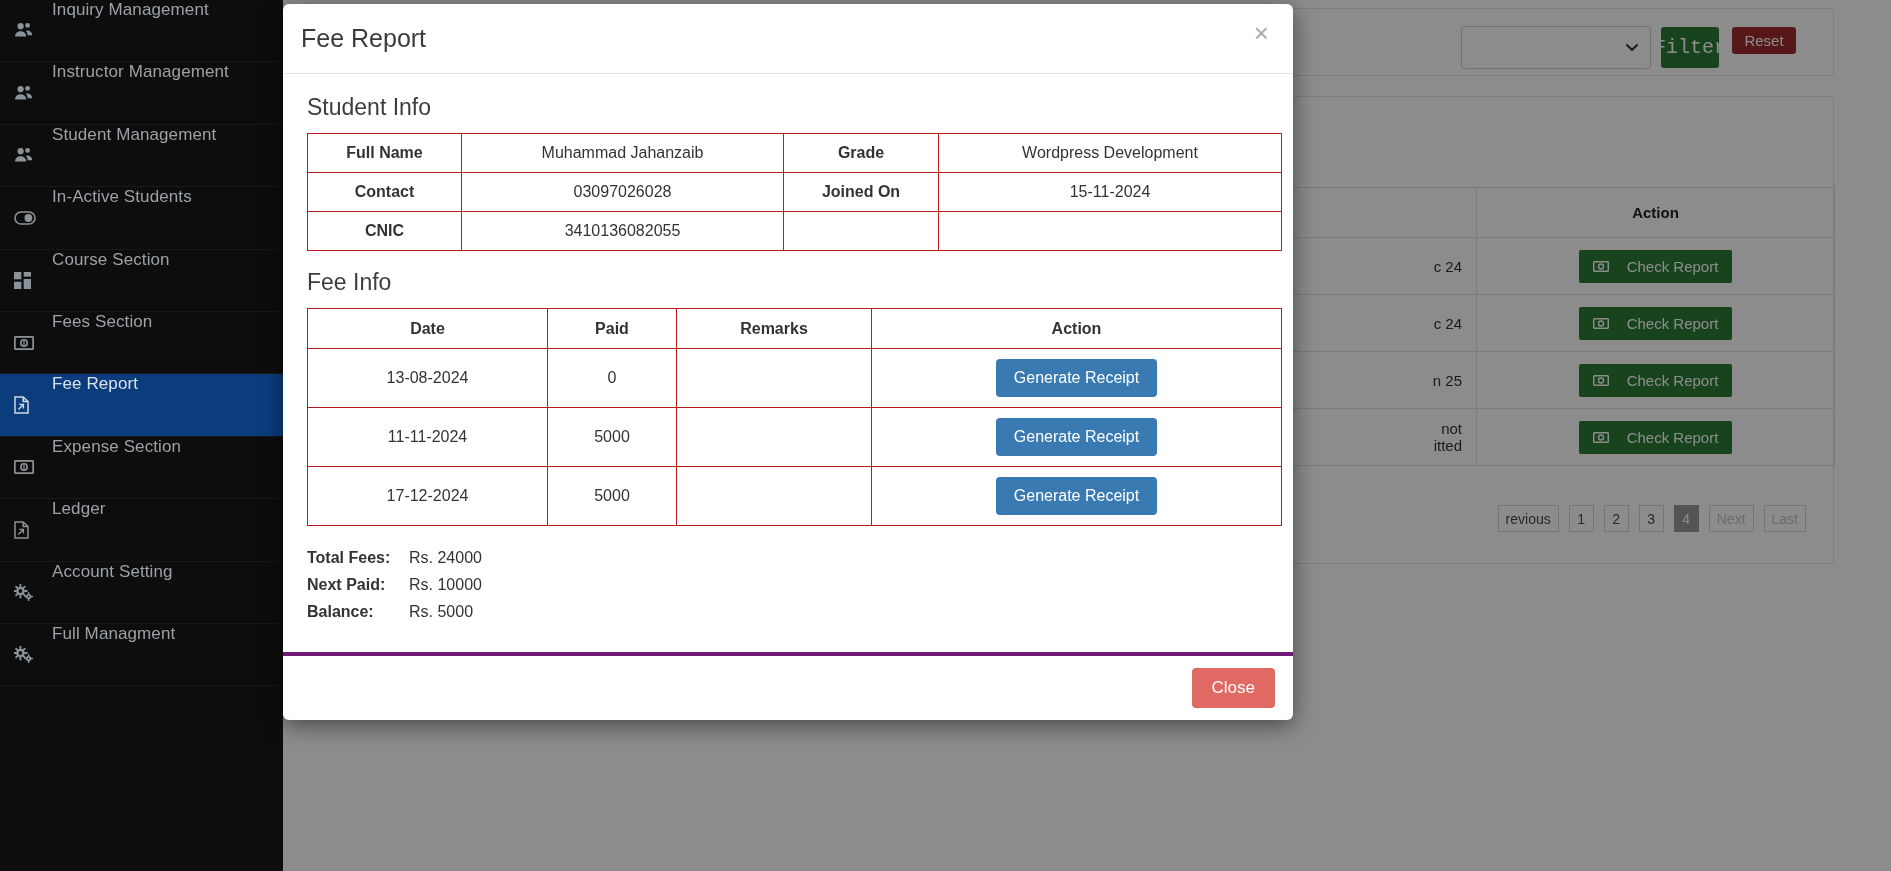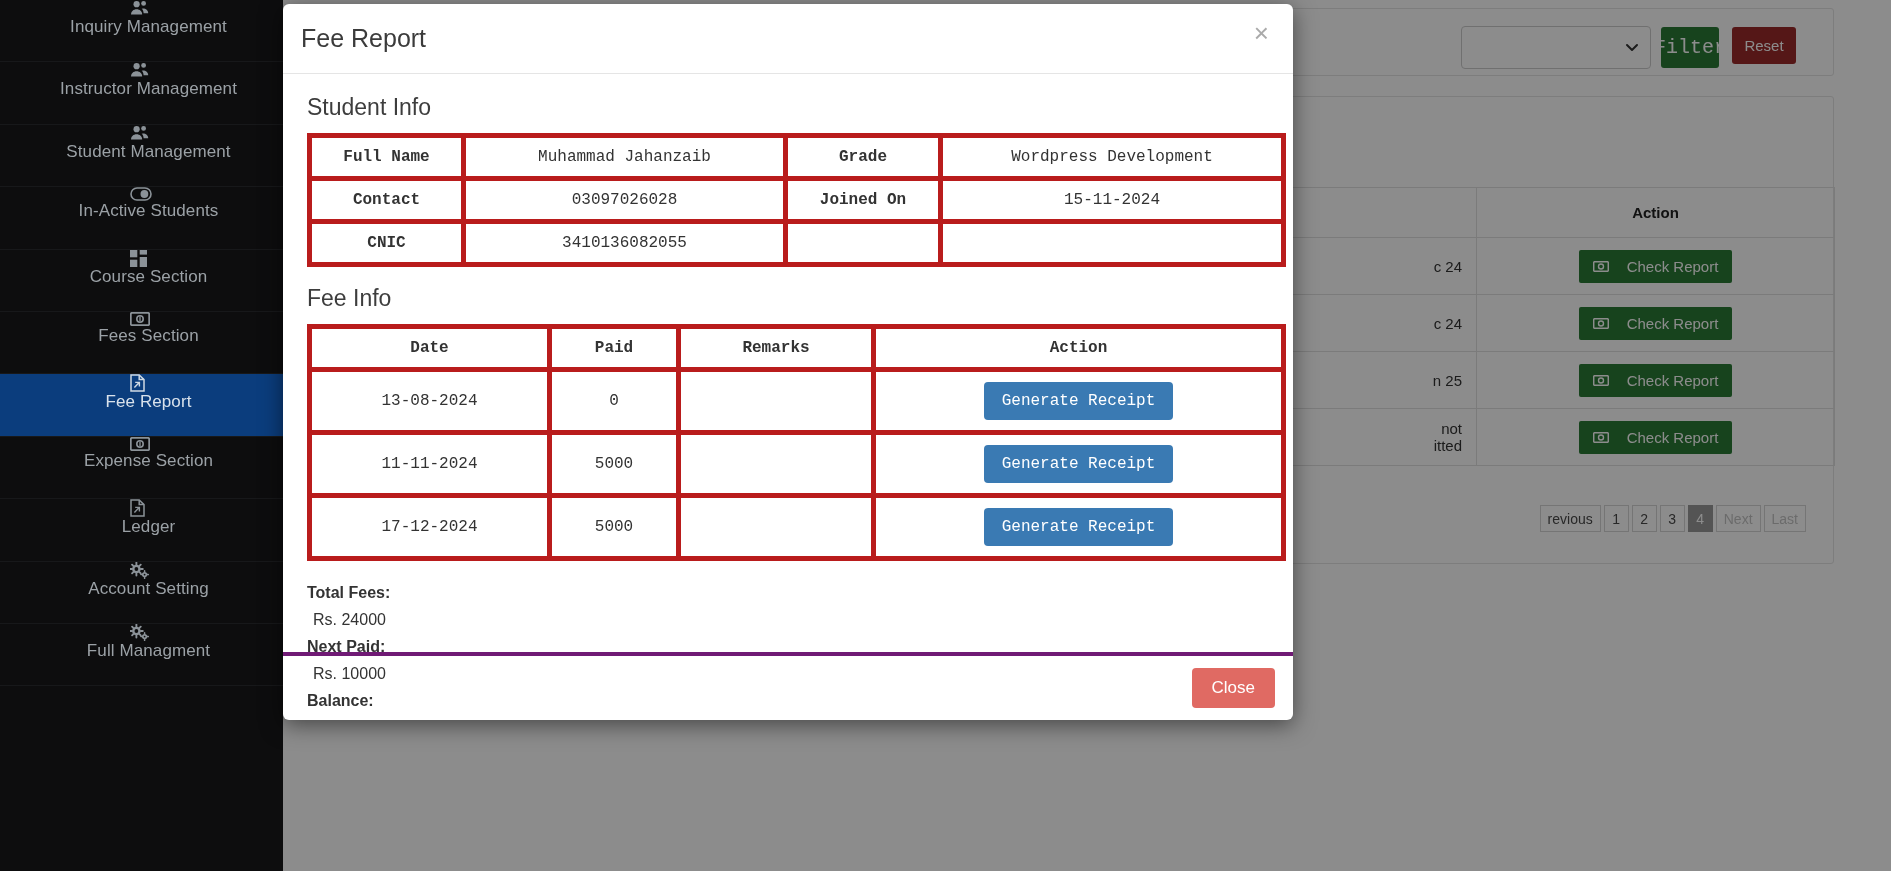--- a/index.html
+++ b/index.html
@@ -16,29 +16,28 @@
 
   
   .sidebar {
     position: absolute; left: 0; top: 0;
     width: 283px; height: 871px;
     background: #0d0d0e;
     z-index: 1;
   }
   .side-item {
     position: relative;
-    display: flex; align-items: center;
+    display: flex; 
     height: 62.4px;
     padding-left: 14px;
     color: #9ba1a6;
     font-size: 17px;
     letter-spacing: .1px;
     border-bottom: 1px solid #17181a;
     white-space: nowrap;
-    flex-direction: column;
   }
   .side-item.active { background: #0b3d7d; color: #d9e2ec; }
   .side-ico {
     width: 30px; min-width:30px;
     display:inline-flex; align-items:center; justify-content:flex-start;
     color:#8b9298; margin-right: 8px;
   }
   .side-item.active .side-ico { color:#cfd9e4; }
   .side-ico svg { display:block; }
 
@@ -68,21 +67,21 @@
   .btn-filter {
     position:absolute; right:114px; top:18px;
     width:58px; height:41px;
     background:#2a7a35; color:#fff;
     border:none; border-radius:3px;
     font-size:20px; font-family:Liberation Mono, monospace;
     display:flex; align-items:center; justify-content:center;
   }
   .btn-reset {
     position:absolute; right:37px; top:18px;
-    width:64px; height:37px;
+    width:64px; height:27px;
     background:#9c2b2b; color:#fff;
     border:none; border-radius:3px;
     font-size:15px; font-family:inherit;
     display:flex; align-items:center; justify-content:center;
   }
 
   .bg-card {
     position:absolute; left:21px; top:96px;
     width:1530px; height:468px;
     border:1px solid #e3e3e3; border-radius:3px;
@@ -100,21 +99,21 @@
   }
   .sortico { display:inline-block; margin-left:8px; color:#9a9a9a; font-size:11px; line-height:9px; vertical-align:middle;}
   .btn-check {
     display:inline-flex; align-items:center; justify-content:center; gap:18px;
     background:#2a7a35; color:#fff;
     padding:8px 14px; font-size:15px; border:none; border-radius:2px;
     white-space:nowrap;
   }
   .bg-pager {
     position:absolute; right:27px; top:408px;
-    display:flex; gap:3px; align-items:center;
+    display:flex; gap:10px; align-items:center;
   }
   .pg {
     min-width:25px; height:27px;
     border:1px solid #d5d5d5; background:#fff;
     font-size:14px; color:#4a4a4a;
     display:flex; align-items:center; justify-content:center;
     padding:0 7px;
   }
   .pg.active { background:#9a9a9a; color:#fff; border-color:#9a9a9a; }
   .pg.disabled { color:#c4c4c4; }
@@ -149,42 +148,41 @@
     position:absolute; right:18px; top:18px;
     font-size:26px; line-height:20px; color:#aaa;
     background:none; border:none; cursor:pointer; font-family:inherit;
   }
   .modal-body { padding:18px 16px 0 16px; height:578px;margin-left:8px; }
   .sec-title { font-size:23px; color:#3d3d3d; margin:2px 0 12px 0; font-weight:normal; }
   .sec-title.second { margin-top:18px; }
 
   table.grid { border-collapse:collapse; width:974px; table-layout:fixed; }
   table.grid th, table.grid td {
-    border:5px solid #b91c1c;
+    border:1px solid #b91c1c;
     text-align:center;
     font-size:16px;
     color:#333;
     padding:10px 6px;
-    font-family:Liberation Mono, monospace;
   }
   table.grid th { font-weight:bold; }
   table.grid td.lbl { font-weight:bold; }
 
   table.fee th { height:40px; font-weight:bold; }
   table.fee td { height:56px; }
   .btn-gen {
     background:#3a7ab3; color:#fff;
     border:none; border-radius:4px;
     padding:10px 18px;
     font-size:16px; font-family:inherit;
     cursor:pointer;
   }
 
   .totals { margin-top:18px; font-size:16px; color:#333; line-height:27px; }
-  .totals .row { display:flex;flex-direction:column; }
+  .totals .row { display:flex; }
   .totals .k { font-weight:bold; width:96px; }
   .totals .v { padding-left:6px; }
 
   .modal-footer {
     position:absolute; left:0; bottom:0;
     width:100%; height:68px;
     border-top:4px solid #701a75;
     display:flex; align-items:center; justify-content:flex-end;
     padding-right:18px;
   }

